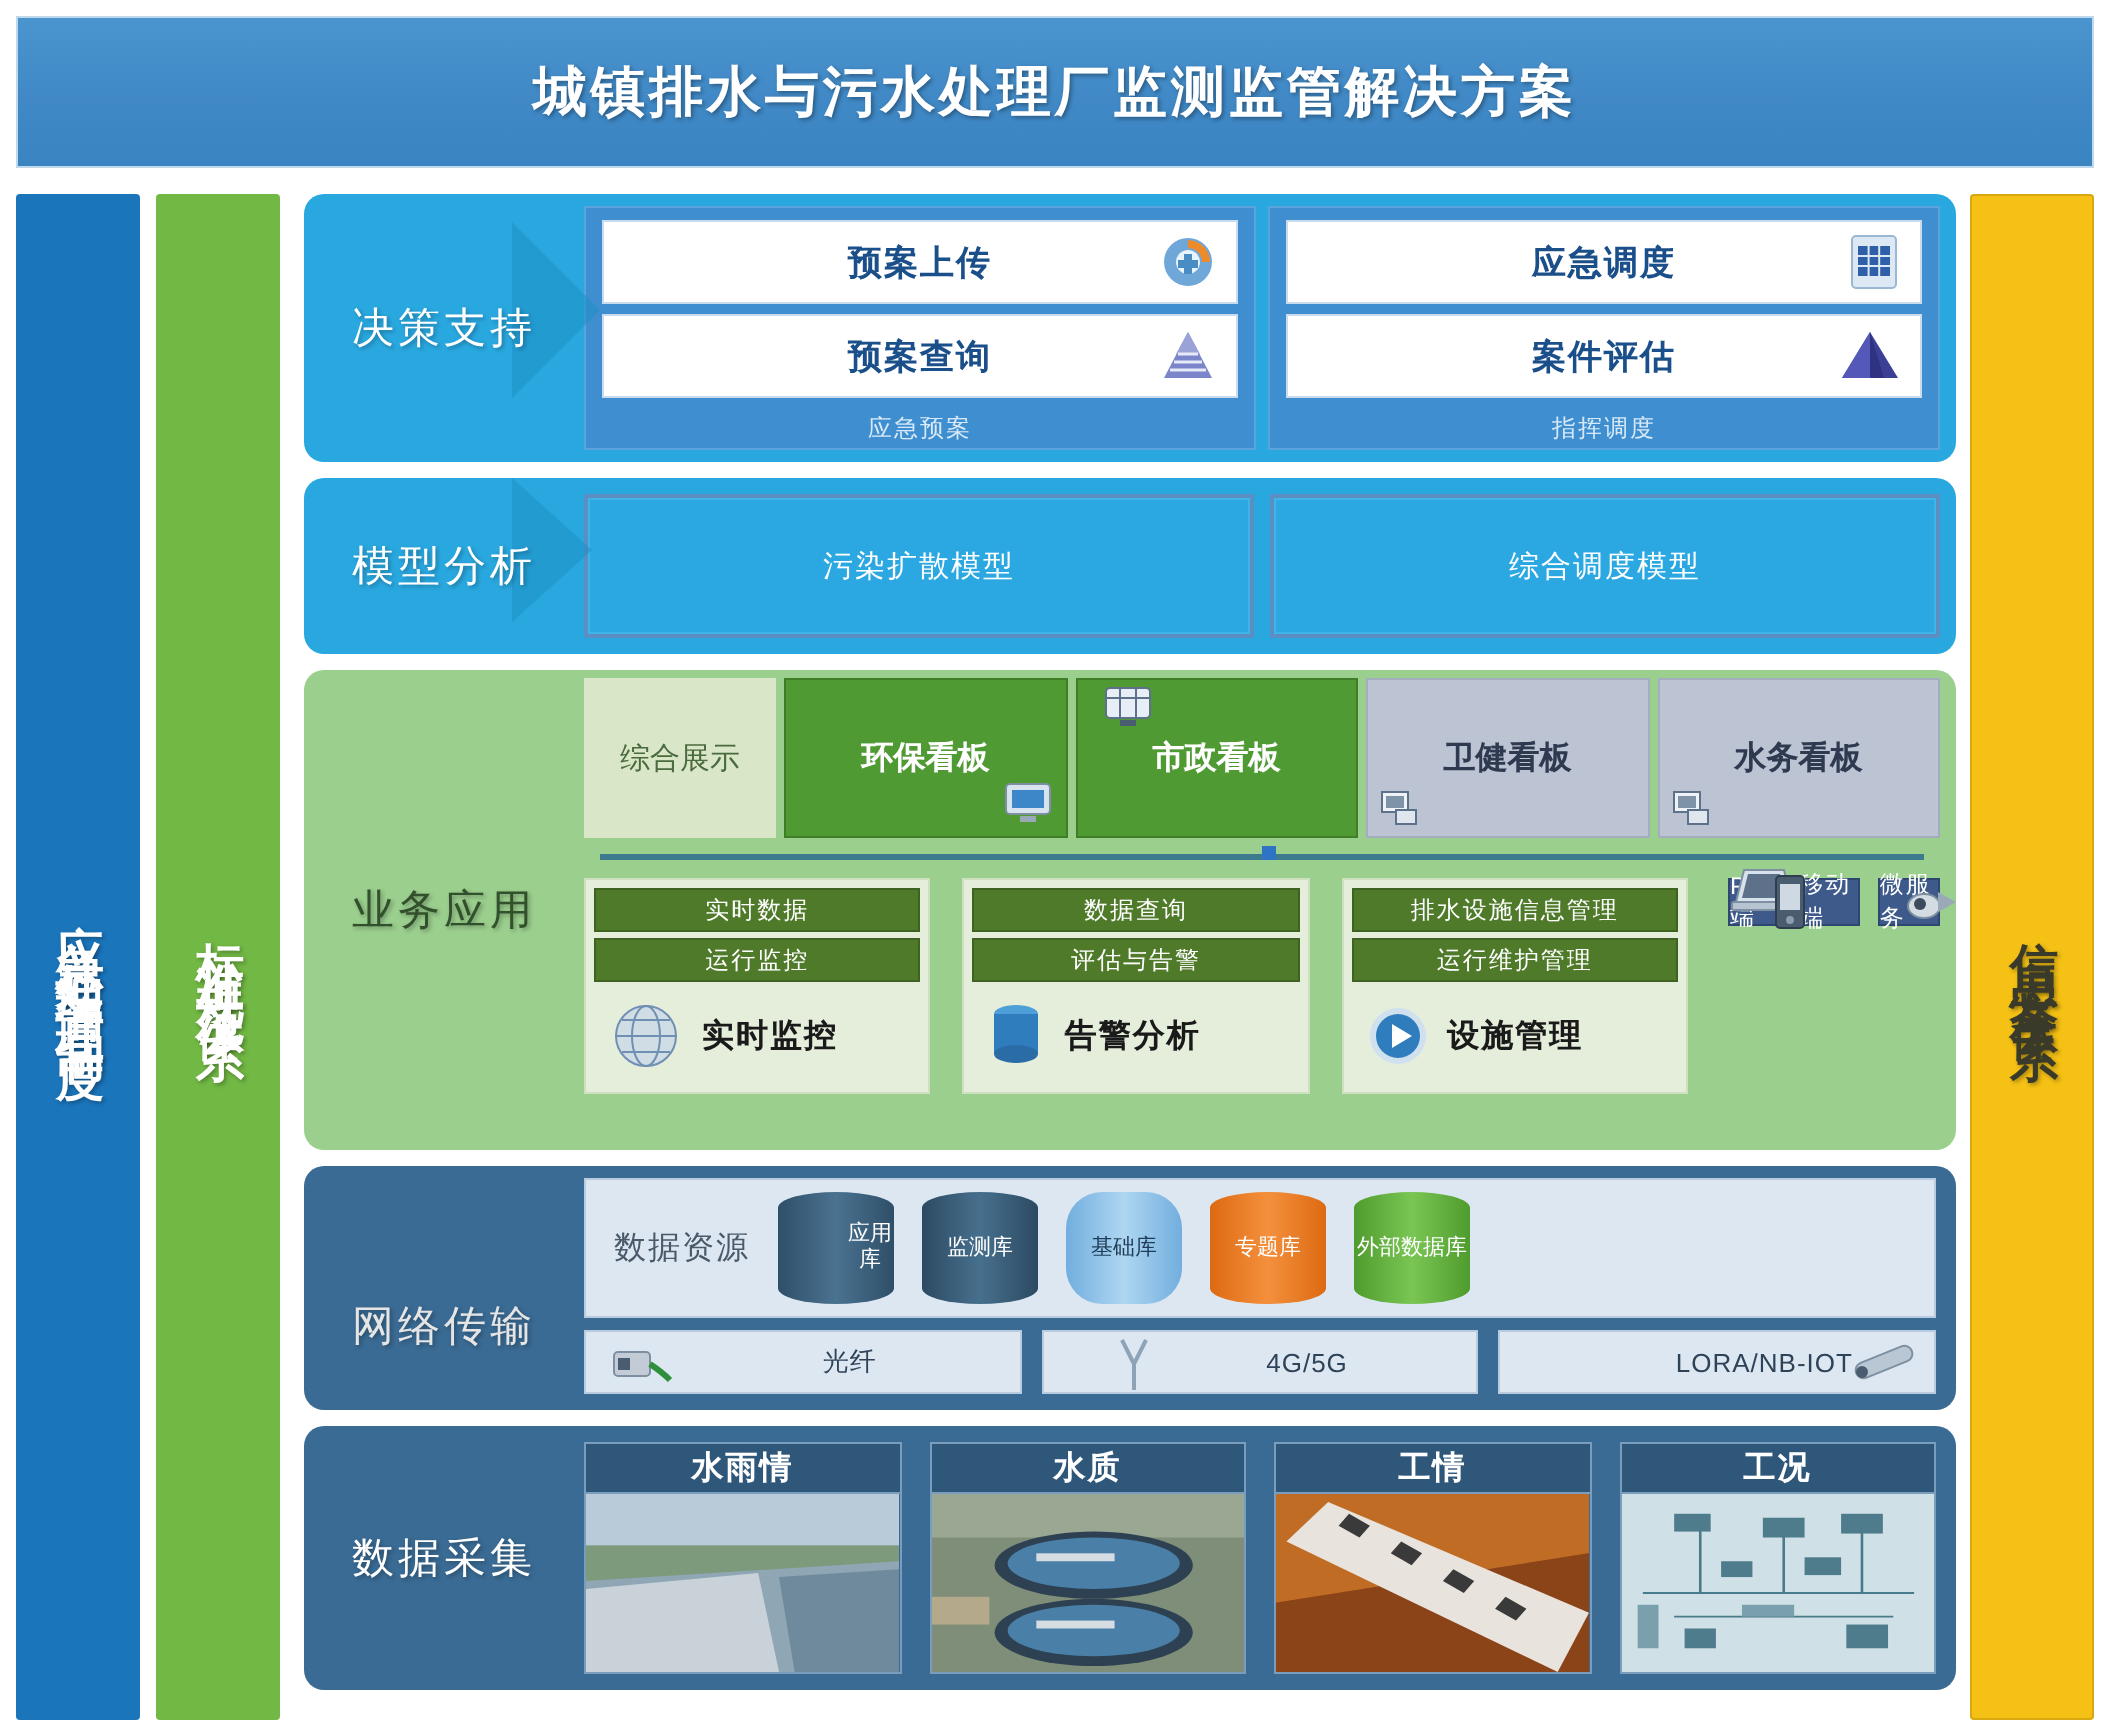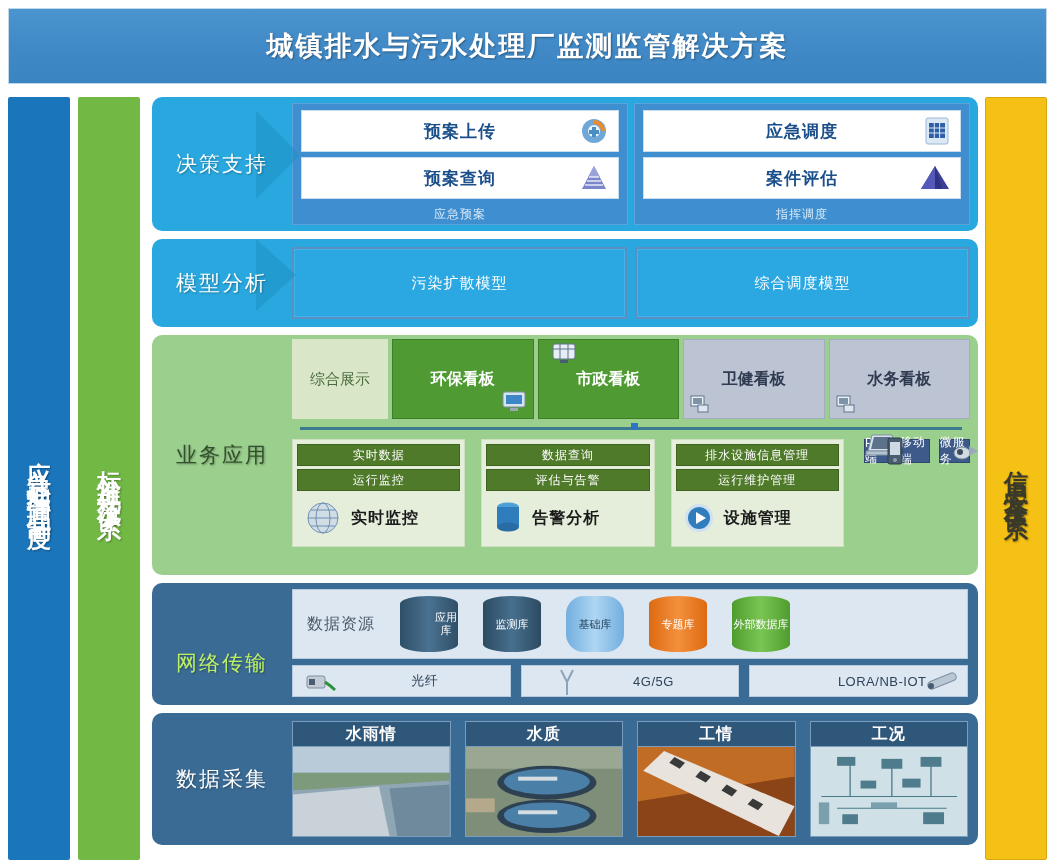--- a/index.html
+++ b/index.html
@@ -125,25 +125,25 @@
 
   .client-col { width: 110px; display: flex; flex-direction: row; justify-content: center; gap: 9px; padding-left: 4px; }
   .client-chip {
     background: #3d5a8a; color: #ffffff; font-size: 12px; height: 24px;
     display: flex; align-items: center; justify-content: center; position: relative;
     border: 1px solid #2e4670; letter-spacing: 1px;
   }
 
   
   #layer-network { height: 122px; background: #3a6b94; }
-  #layer-network .layer-label { color: #bef264; margin-top: 38px; }
+  #layer-network .layer-label { color: #e5e5e5; margin-top: 38px; }
   .net-inner { position: absolute; left: 140px; right: 10px; top: 6px; bottom: 6px; }
   .net-db-panel {
     height: 70px; background: #dde7f2; border: 1px solid #b9cbdf;
-    display: flex; align-items: center; gap: 25px; padding: 0 14px;
+    display: flex; align-items: center; gap: 14px; padding: 0 14px;
   }
   .net-db-caption { font-size: 16px; color: #4a5a6a; letter-spacing: 1px; white-space: nowrap; }
   .db-cyl {
     width: 58px; height: 56px; position: relative;
     display: flex; align-items: center; justify-content: center;
     font-size: 11px; color: #ffffff; text-align: center; line-height: 1.15;
     border-radius: 50% / 14%;
   }
   .net-tr-row { display: flex; gap: 10px; margin-top: 6px; height: 32px; }
   .net-tr-box {

